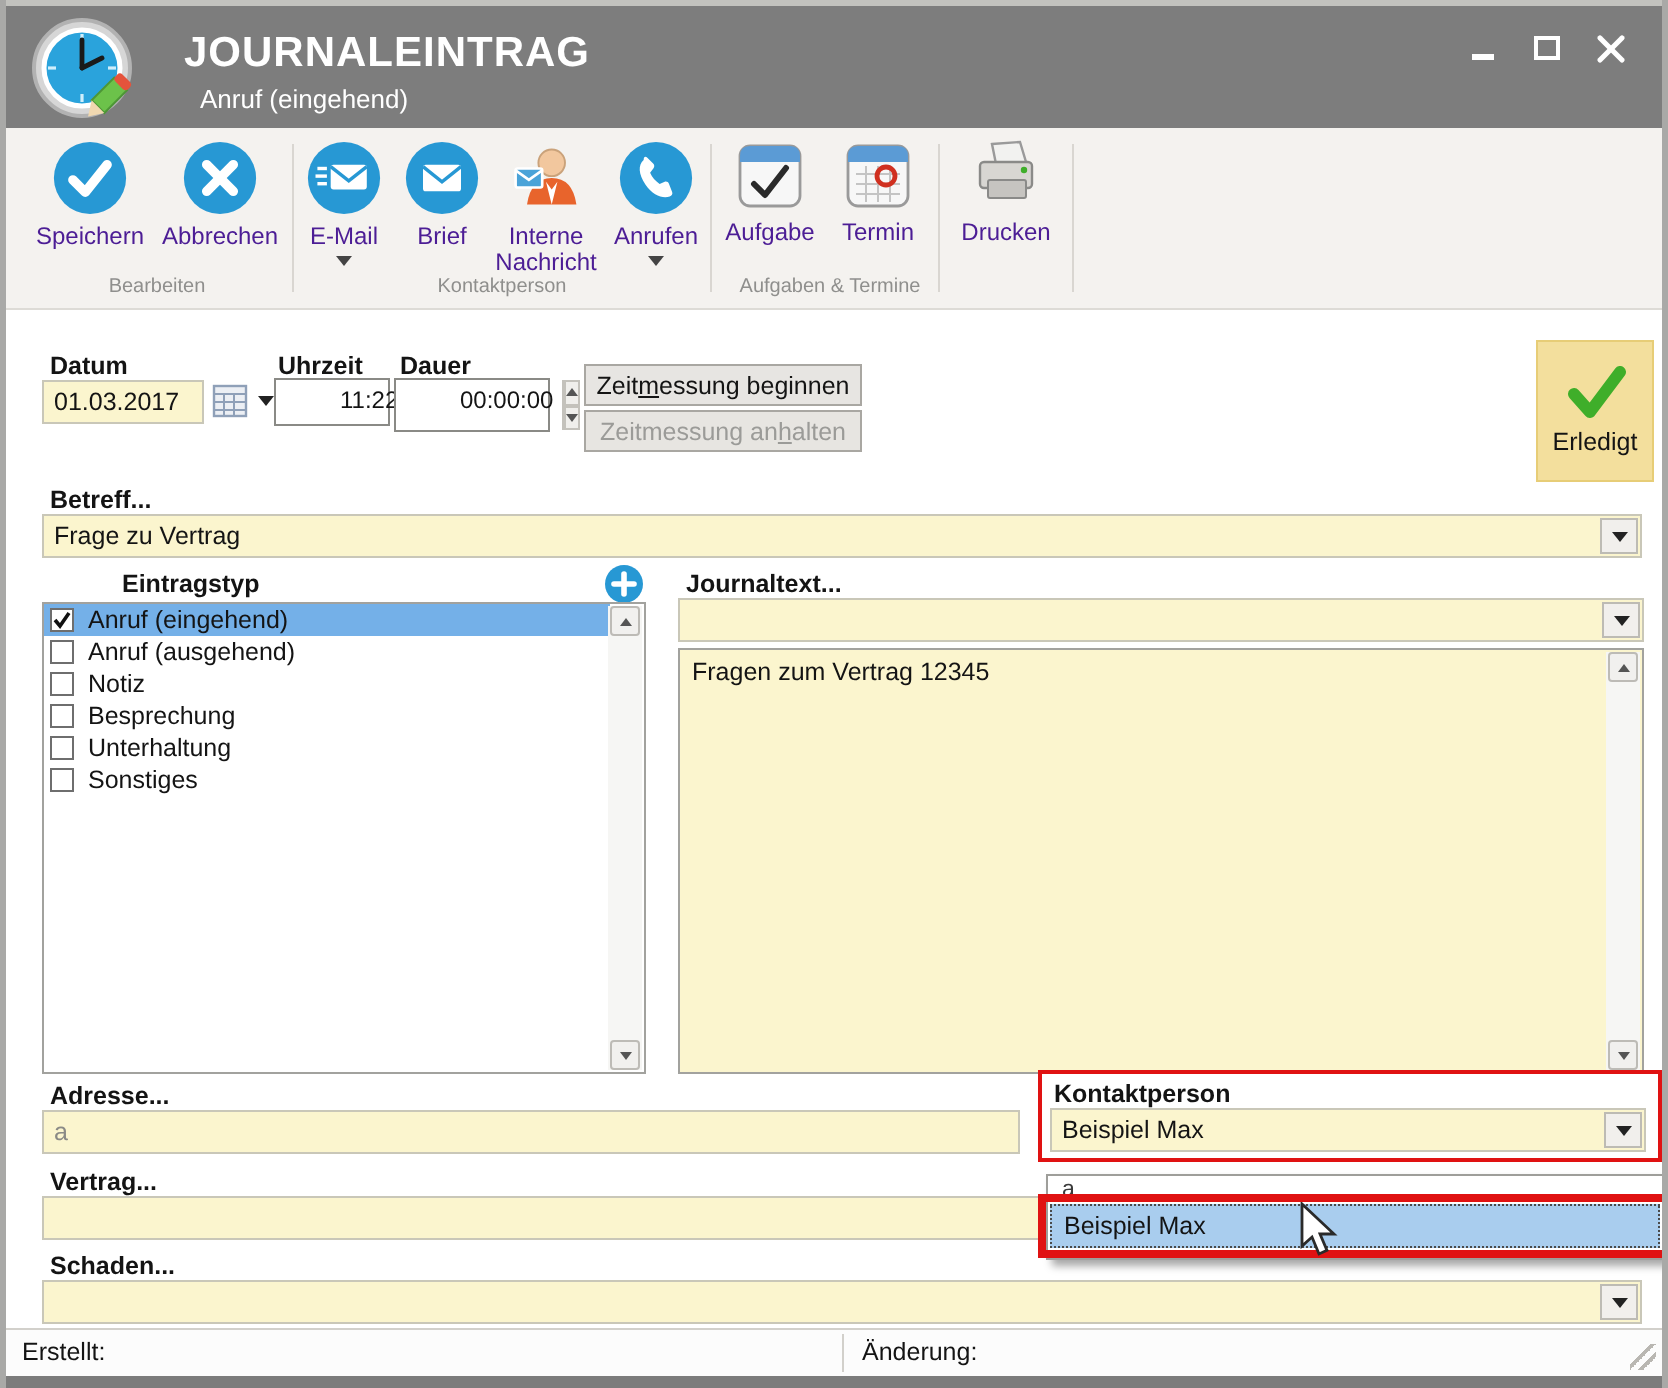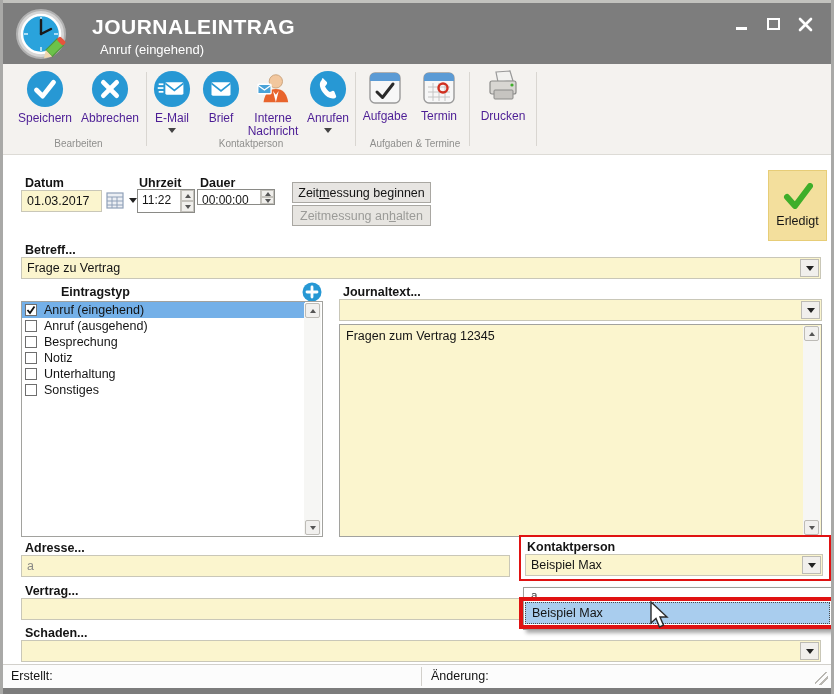--- a/index.html
+++ b/index.html
@@ -27,21 +27,21 @@
   .tb-group-label { position:absolute; bottom:5px; font-size:10px; color:#8f8f8d; text-align:center; }
 
   
   .fld-label { position:absolute; font-size:12.5px; font-weight:bold; color:#141414; }
   .yfield { position:absolute; background:#fbf5ce; border:1px solid #c9c7b8; font-size:12.5px; color:#141414; padding:3px 5px; }
   .combo-btn { position:absolute; top:1px; right:1px; bottom:1px; width:19px; background:#f1efec; border:1px solid #bdbbb4; display:flex; align-items:center; justify-content:center; }
   .tri-down { width:0; height:0; border-left:4px solid transparent; border-right:4px solid transparent; border-top:5px solid #222; }
   .tri-up-s { width:0; height:0; border-left:3px solid transparent; border-right:3px solid transparent; border-bottom:4px solid #555; }
   .tri-dn-s { width:0; height:0; border-left:3px solid transparent; border-right:3px solid transparent; border-top:4px solid #555; }
 
-  .spinbox { position:absolute; background:#fff; border:1px solid #8a8a86; display:flex; }
+  .spinbox { position:absolute; background:#fff; border:1px solid #8a8a86; display:flex;padding-left:28px; }
   .spinbox .val { flex:1; font-size:12px; color:#141414; padding:3px 4px; }
   .spin-col { width:14px; display:flex; flex-direction:column; border-left:1px solid #c4c2bc; }
   .spin-btn { flex:1; background:#f0efec; border:1px solid #c4c2bc; display:flex; align-items:center; justify-content:center; }
 
   .push-btn { position:absolute; background:#e7e5e2; border:1px solid #a9a7a2; font-size:12.5px; color:#141414; display:flex; align-items:center; justify-content:center; }
   .push-btn.disabled { color:#9b9b98; background:#e7e5e1; }
   .u { text-decoration:underline; }
 
   #erledigt-btn { position:absolute; left:765px; top:170px; width:59px; height:71px; background:#f3df9d; border:1px solid #e7cd77; display:flex; flex-direction:column; align-items:center; justify-content:center; }
   #erledigt-btn .lbl { font-size:12.5px; color:#141414; margin-top:5px; }
@@ -246,21 +246,21 @@
         <div class="spin-btn">
           <div class="tri-up-s"></div>
         </div>
         <div class="spin-btn">
           <div class="tri-dn-s"></div>
         </div>
       </div>
   </div>
 
   <div class="fld-label" style="left:197px; top:176px;">Dauer</div>
-  <div class="spinbox" style="left:194px; top:189px; width:78px; height:16px;">
+  <div class="spinbox" style="left:194px; top:189px; width:78px; height:27px;">
     <div class="val">00:00:00</div>
     <div class="spin-col">
         <div class="spin-btn">
           <div class="tri-up-s"></div>
         </div>
         <div class="spin-btn">
           <div class="tri-dn-s"></div>
         </div>
       </div>
   </div>
@@ -304,25 +304,25 @@
           </svg>
         </div>
       <span>Anruf (eingehend)</span>
     </div>
     <div class="list-row">
         <div class="cbx"></div>
         <span>Anruf (ausgehend)</span>
       </div>
     <div class="list-row">
         <div class="cbx"></div>
-        <span>Besprechung</span>
+        <span>Notiz</span>
       </div>
     <div class="list-row">
         <div class="cbx"></div>
-        <span>Notiz</span>
+        <span>Besprechung</span>
       </div>
     <div class="list-row">
         <div class="cbx"></div>
         <span>Unterhaltung</span>
       </div>
     <div class="list-row">
         <div class="cbx"></div>
         <span>Sonstiges</span>
       </div>
     <div class="sbar">

